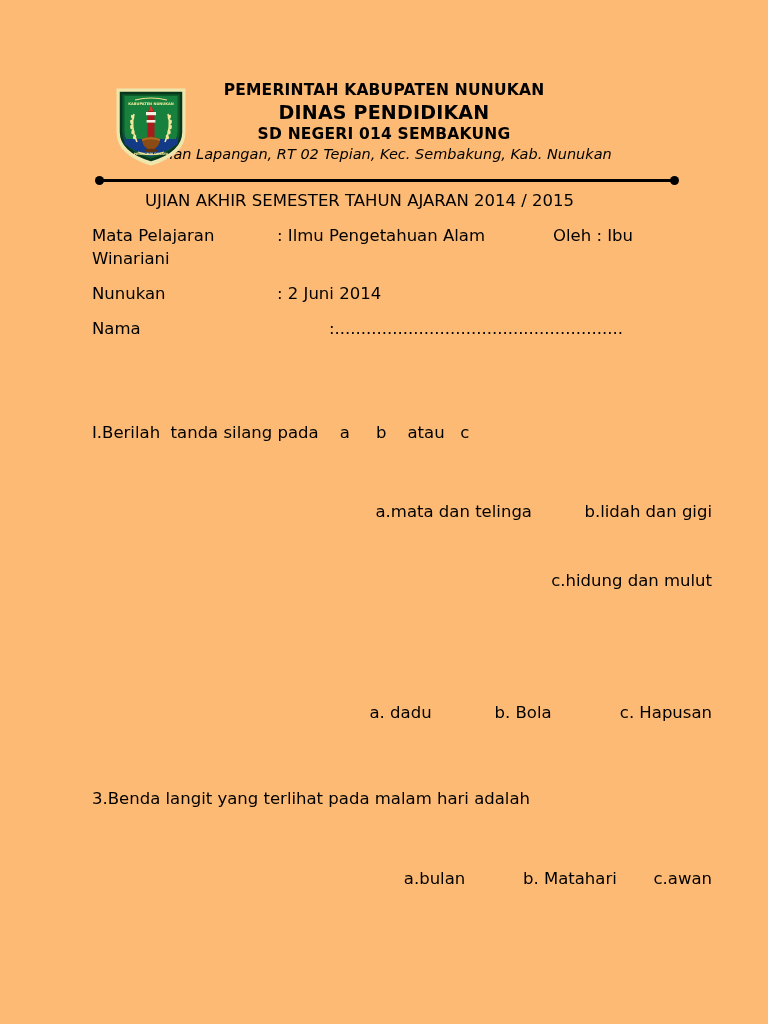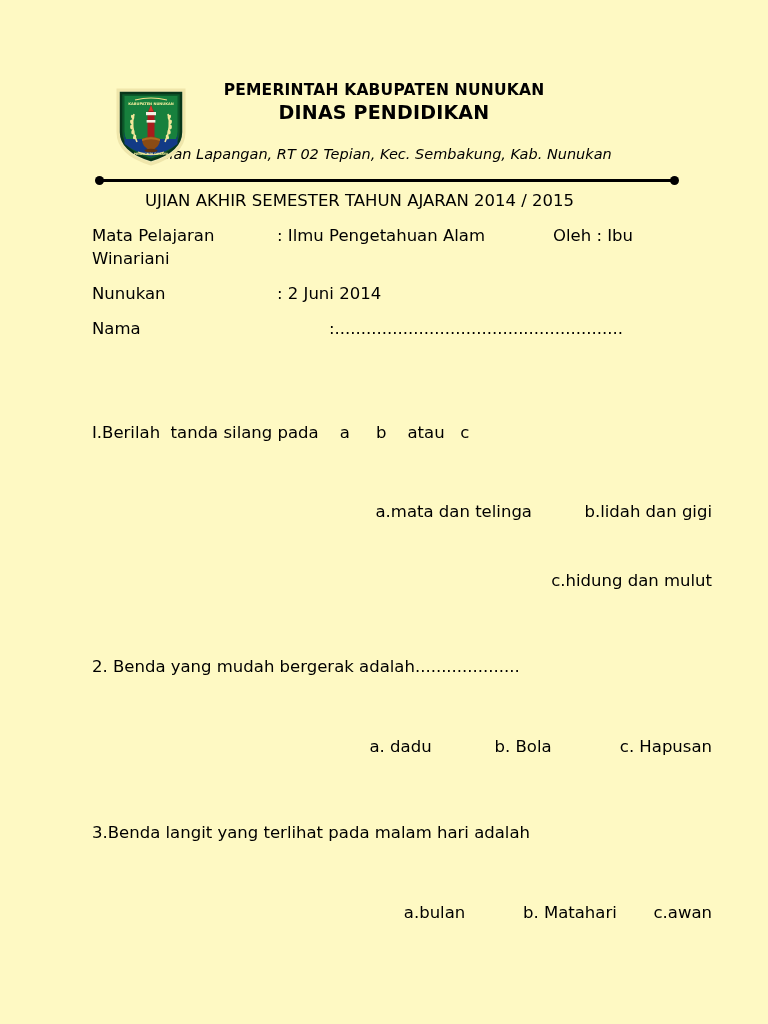--- a/index.html
+++ b/index.html
@@ -15,21 +15,21 @@
     font-family: "DejaVu Sans", sans-serif;
     color: #000000;
     overflow: hidden;
   }
 
   .page {
     position: absolute;
     left: 0; top: 0;
     width: 768px;
     height: 1024px;
-    background: #fef9c3;
+    background: #fdba74;
   }
 
   
   .letterhead {
     position: absolute;
     left: 0;
     top: 80px;
     width: 768px;
     height: 95px;
   }
@@ -246,20 +246,21 @@
         <ellipse cx="39" cy="68.5" rx="6.5" ry="1.8" fill="#5d3210"></ellipse>
 
         <path d="M26 70 Q39 75.5 52 70" fill="none" stroke="#f0df8a" stroke-width="1.1"></path>
         <text x="39" y="73.4" font-family="DejaVu Sans, sans-serif" font-size="3.2" fill="#f7ef9e" text-anchor="middle" font-weight="bold">PENEKINDI DEBAYA</text>
       </svg>
     </div>
 
     <div class="kop-text">
       <div class="kop-line1">PEMERINTAH KABUPATEN NUNUKAN</div>
       <div class="kop-line2">DINAS PENDIDIKAN</div>
+      <div class="kop-line3">SD NEGERI 014 SEMBAKUNG</div>
     </div>
 
     <div class="kop-address">Jalan Lapangan, RT 02 Tepian, Kec. Sembakung, Kab. Nunukan</div>
   </div>
 
   <div class="divider">
     <span class="dot left"></span>
     <span class="bar"></span>
     <span class="dot right"></span>
   </div>
@@ -289,21 +290,20 @@
     <div class="instruction">I.Berilah  tanda silang pada    a     b    atau   c</div>
 
     <div class="qitem">
       <div class="opts">
         <span class="opts-line">a.mata dan telinga          b.lidah dan gigi</span>
         <span class="opts-line">c.hidung dan mulut</span>
       </div>
     </div>
 
     <div class="qitem">
-      <div class="qtext">2. Benda yang mudah bergerak adalah....................</div>
       <div class="opts">
         <span class="opts-line">a. dadu            b. Bola             c. Hapusan</span>
       </div>
     </div>
 
     <div class="qitem">
       <div class="qtext">3.Benda langit yang terlihat pada malam hari adalah</div>
       <div class="opts">
         <span class="opts-line">a.bulan           b. Matahari       c.awan</span>
       </div>

